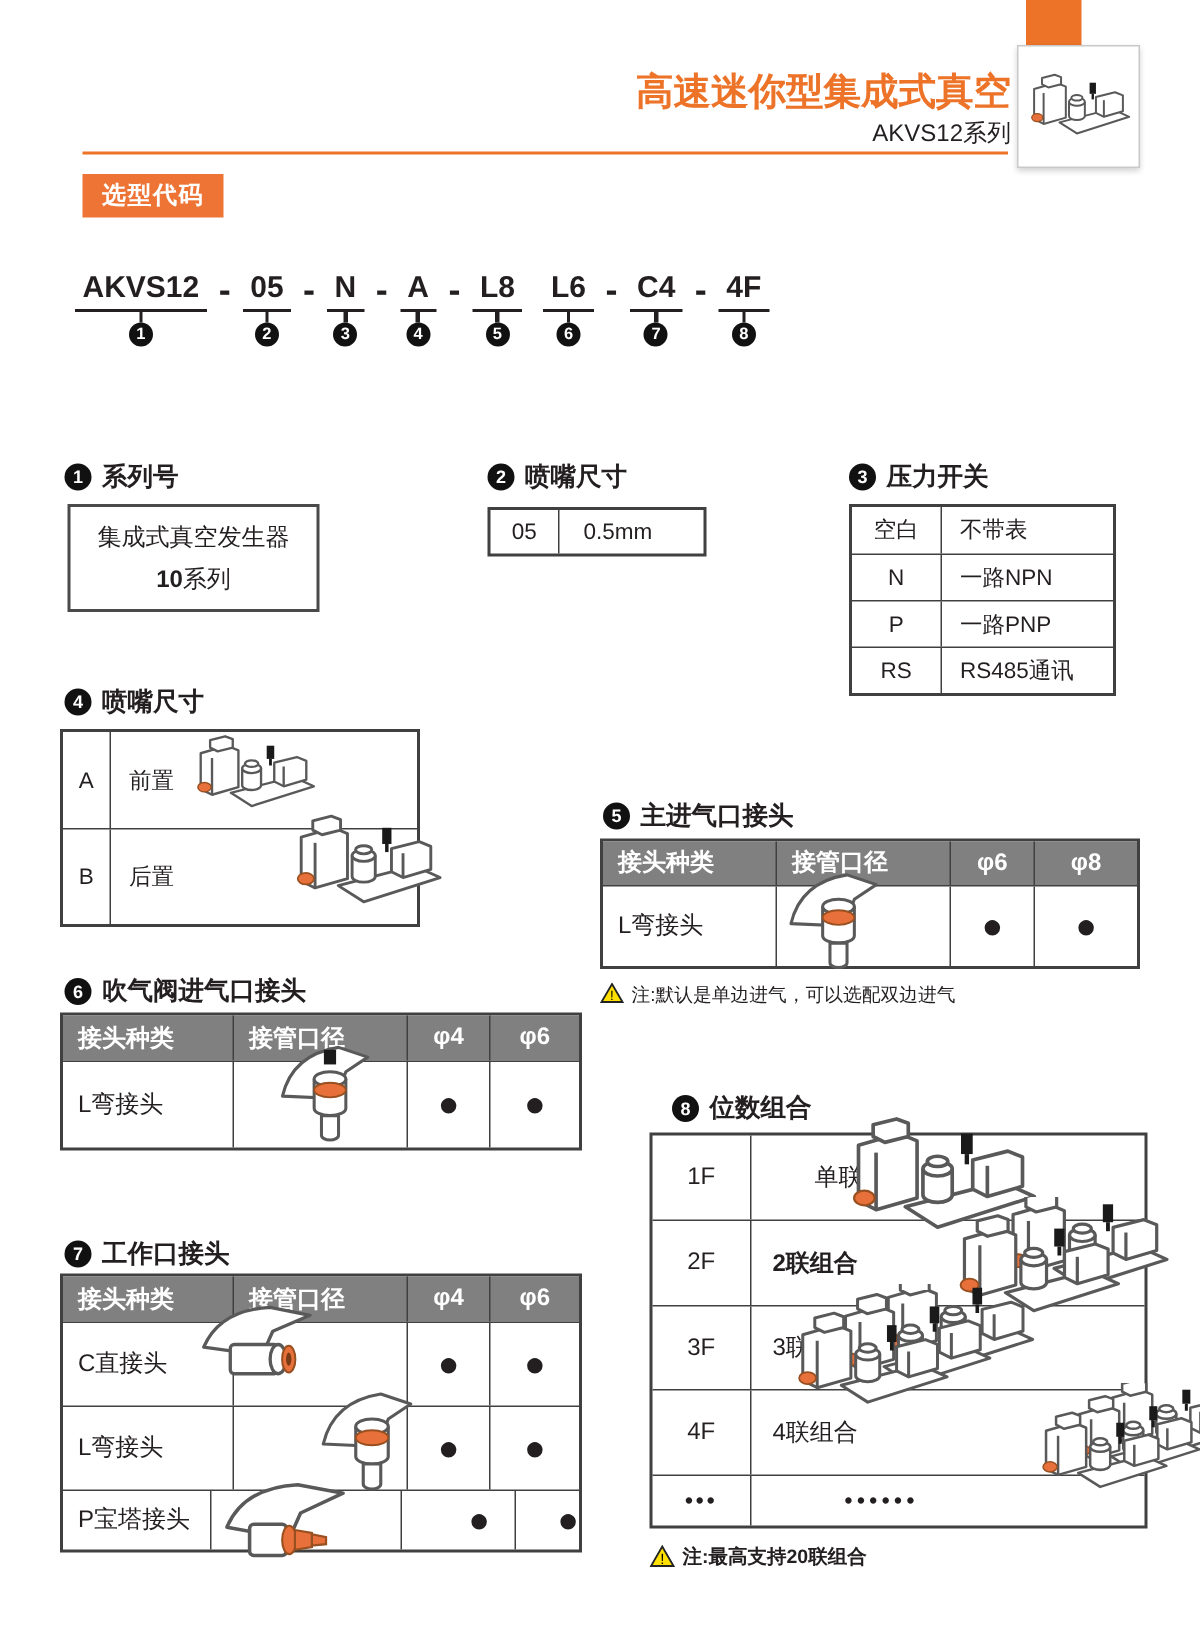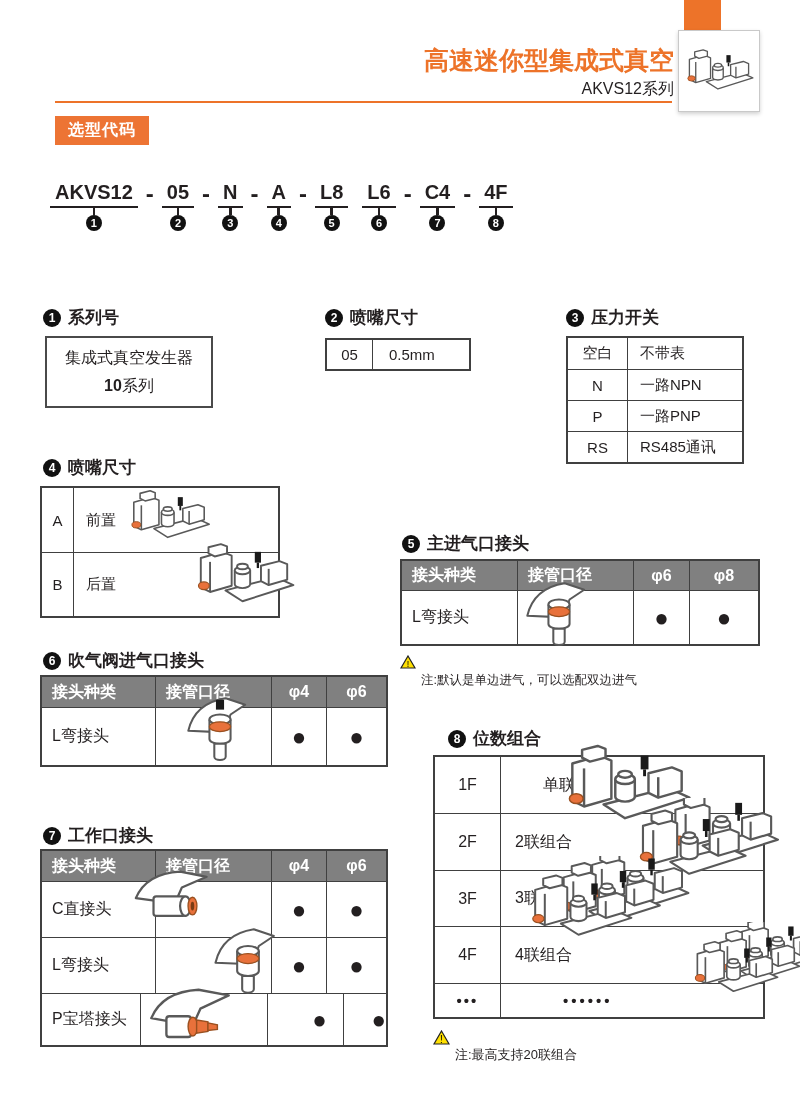--- a/index.html
+++ b/index.html
@@ -42,22 +42,22 @@
   .thead-row .tcell{font-size:16px;}
   .dot{font-size:24px;line-height:1;}
 
   
   .s1-box{position:absolute;left:45px;top:336px;width:168px;height:72px;border:2px solid #4a4a4a;box-sizing:border-box;
     display:flex;flex-direction:column;align-items:center;justify-content:center;gap:7px;font-size:16px;}
   .s1-line2 b{font-weight:bold;}
 
   
   .note{position:absolute;display:flex;align-items:flex-start;gap:5px;color:#231f20;}
-  .note .txt{line-height:1.3;margin-top:17px;}
-  .note2line .txt{white-space:pre-line;}
+  .note .txt{line-height:1.3;}
+  .note2line .txt{white-space:pre-line;font-weight:bold;}
 
   .art{position:absolute;pointer-events:none;z-index:4;}
 </style>
 </head>
 <body>
 
 <svg width="0" height="0" style="position:absolute">
   <defs>
     <g id="sym-unit">
       <g fill="#fff" stroke="#595959" stroke-width="2.5" stroke-linejoin="round">
@@ -316,21 +316,21 @@
     <div class="trow" style="height:56px;">
       <div class="tcell rb" style="width:114px;padding-left:10px;font-size:16px;">L弯接头</div>
       <div class="tcell rb" style="width:116px;"></div>
       <div class="tcell rb center" style="width:55px;">
           <span class="dot">●</span>
         </div>
       <div class="tcell center" style="flex:1;">
           <span class="dot">●</span>
         </div>
     </div>
-    <div class="trow" style="height:52px;gap:28px;">
+    <div class="trow" style="height:40px;gap:28px;">
       <div class="tcell rb" style="width:114px;padding-left:10px;font-size:16px;">P宝塔接头</div>
       <div class="tcell rb" style="width:116px;"></div>
       <div class="tcell rb center" style="width:55px;">
           <span class="dot">●</span>
         </div>
       <div class="tcell center" style="flex:1;">
           <span class="dot">●</span>
         </div>
     </div>
   </div>
@@ -348,21 +348,21 @@
     <span class="sbadge">8</span>
     <span>位数组合</span>
   </div>
   <div class="tbl" style="left:433px;top:755px;width:332px;">
     <div class="trow" style="height:56px;gap:28px;">
       <div class="tcell rb center" style="width:66px;font-size:16px;">1F</div>
       <div class="tcell" style="flex:1;padding-left:14px;font-size:16px;align-items:center;">单联</div>
     </div>
     <div class="trow" style="height:57px;">
       <div class="tcell rb center" style="width:66px;font-size:16px;">2F</div>
-      <div class="tcell" style="flex:1;padding-left:14px;font-size:16px;">2联组合</div>
+      <div class="tcell" style="flex:1;padding-left:14px;font-size:16px;font-weight:bold;">2联组合</div>
     </div>
     <div class="trow" style="height:56px;">
       <div class="tcell rb center" style="width:66px;font-size:16px;">3F</div>
       <div class="tcell" style="flex:1;padding-left:14px;font-size:16px;">3联组合</div>
     </div>
     <div class="trow" style="height:57px;">
       <div class="tcell rb center" style="width:66px;font-size:16px;">4F</div>
       <div class="tcell" style="flex:1;padding-left:14px;font-size:16px;">4联组合</div>
     </div>
     <div class="trow" style="height:34px;">

